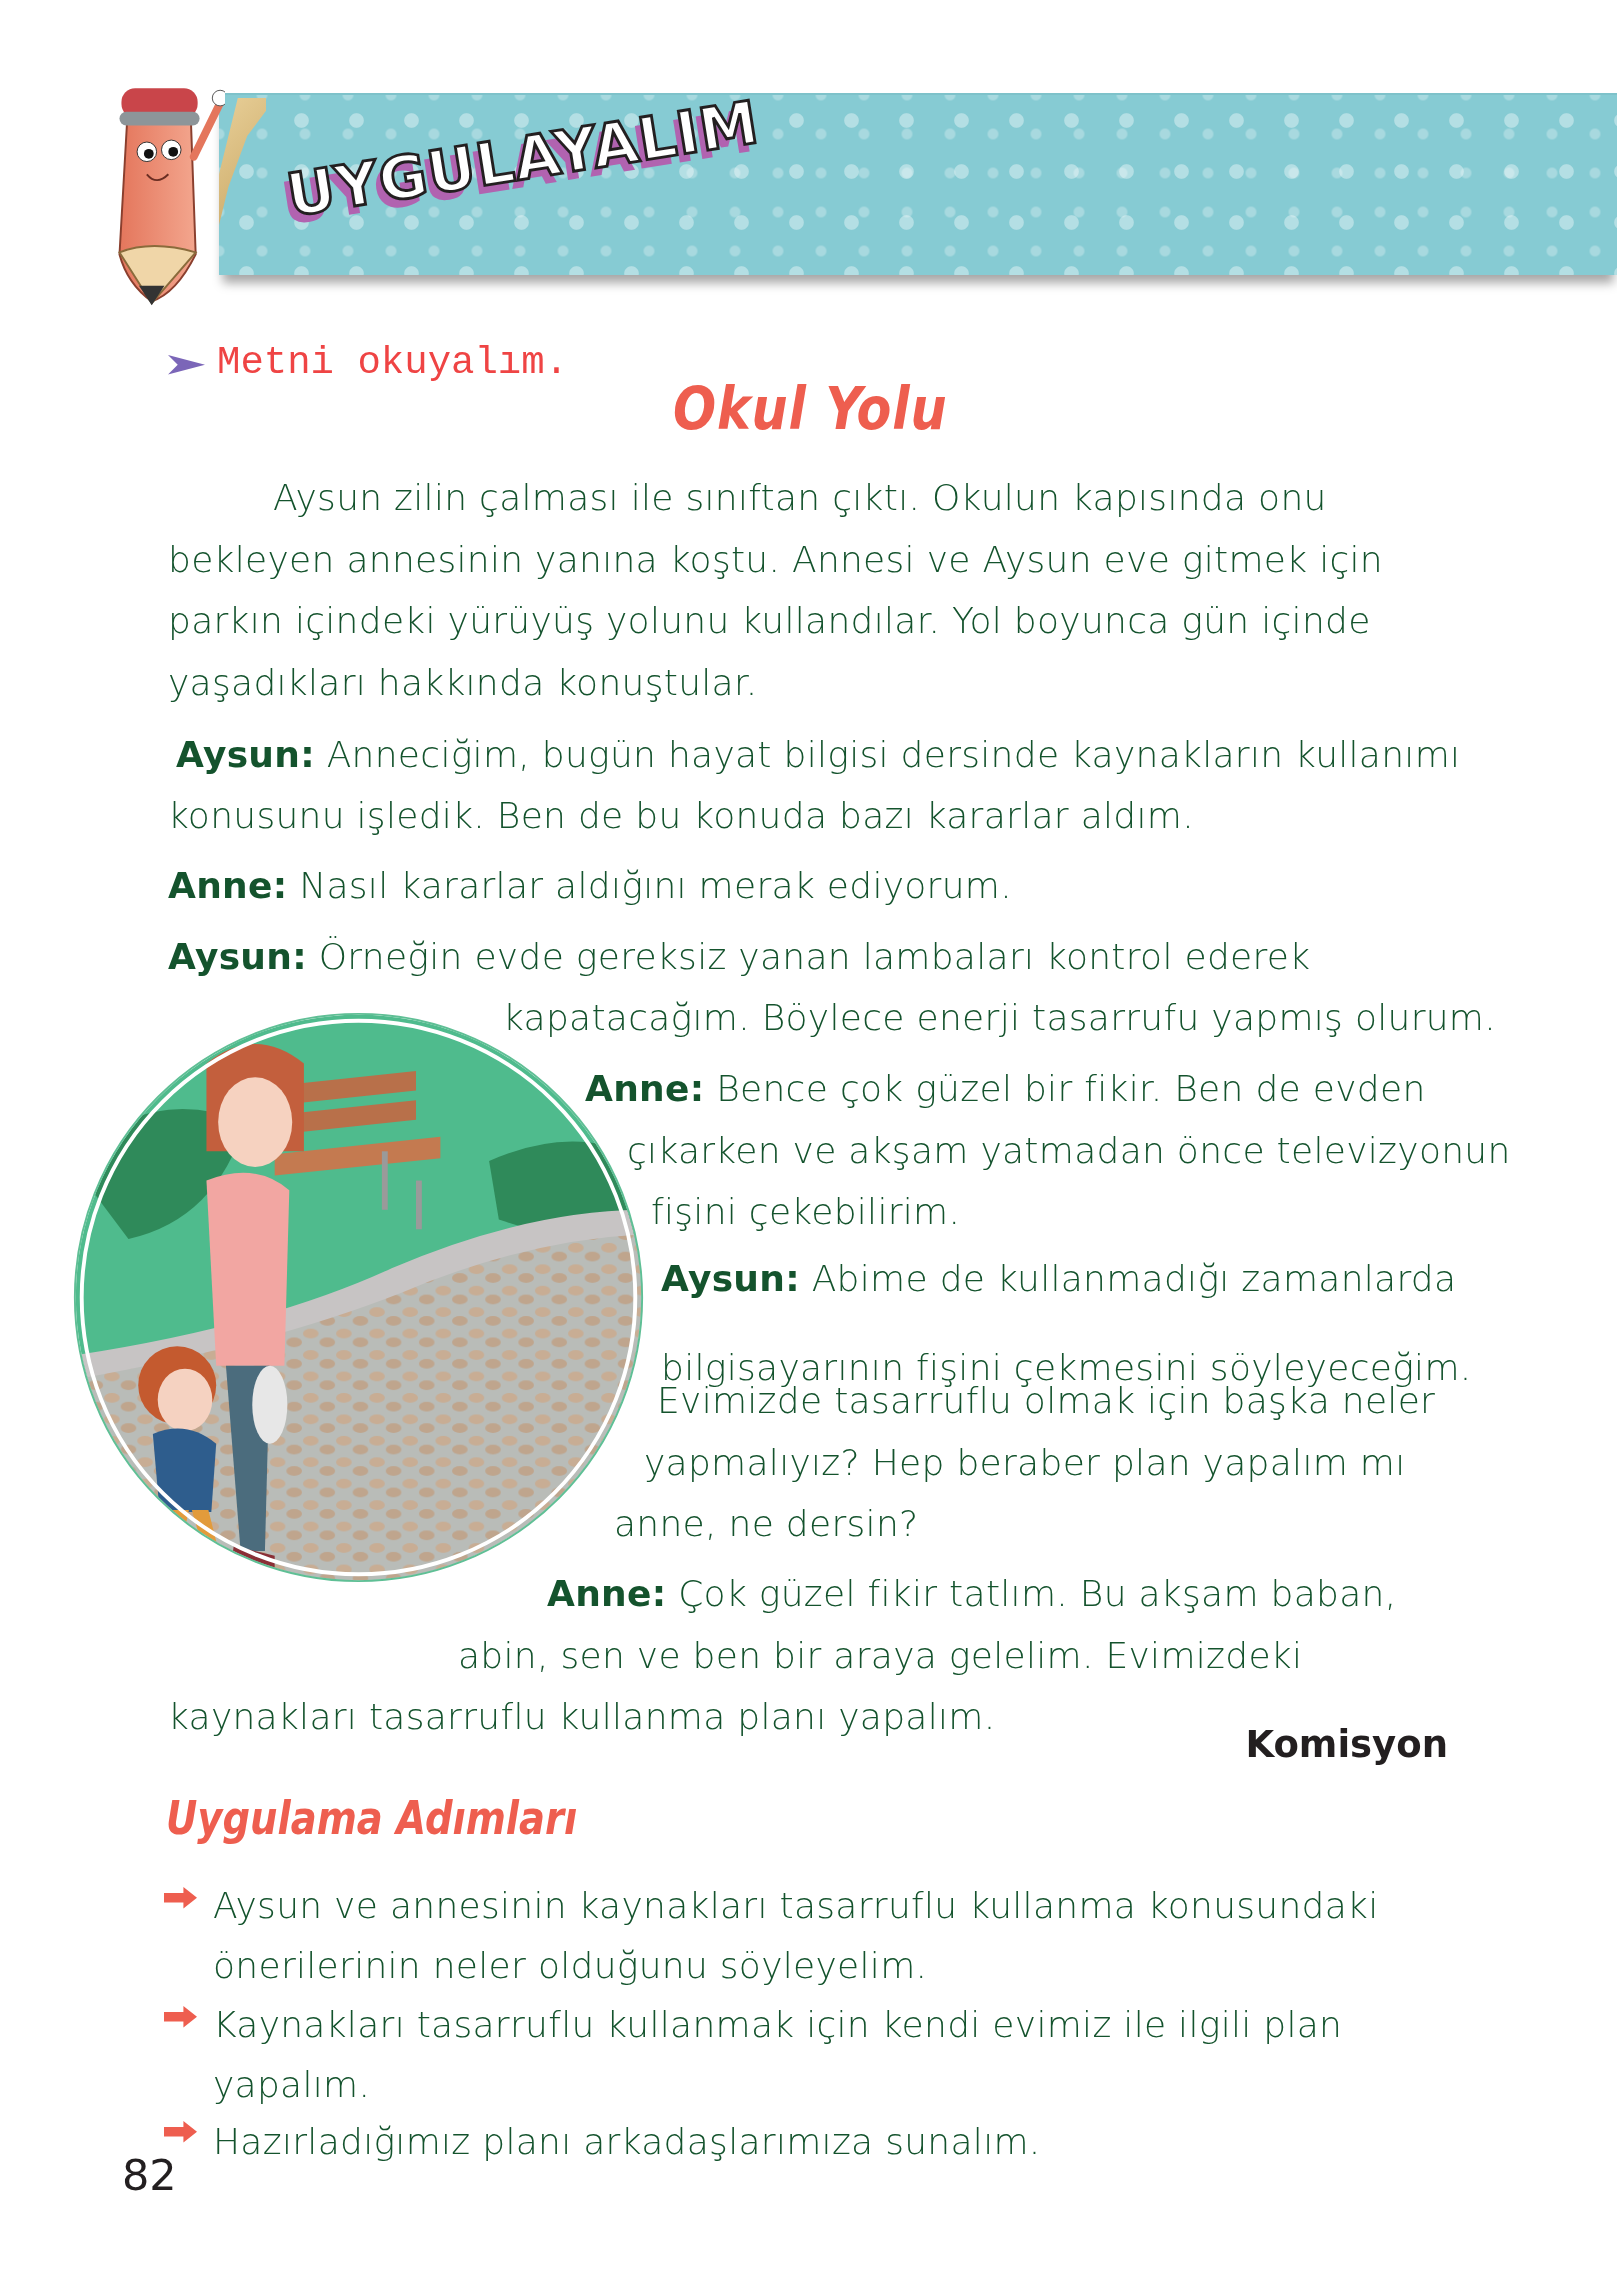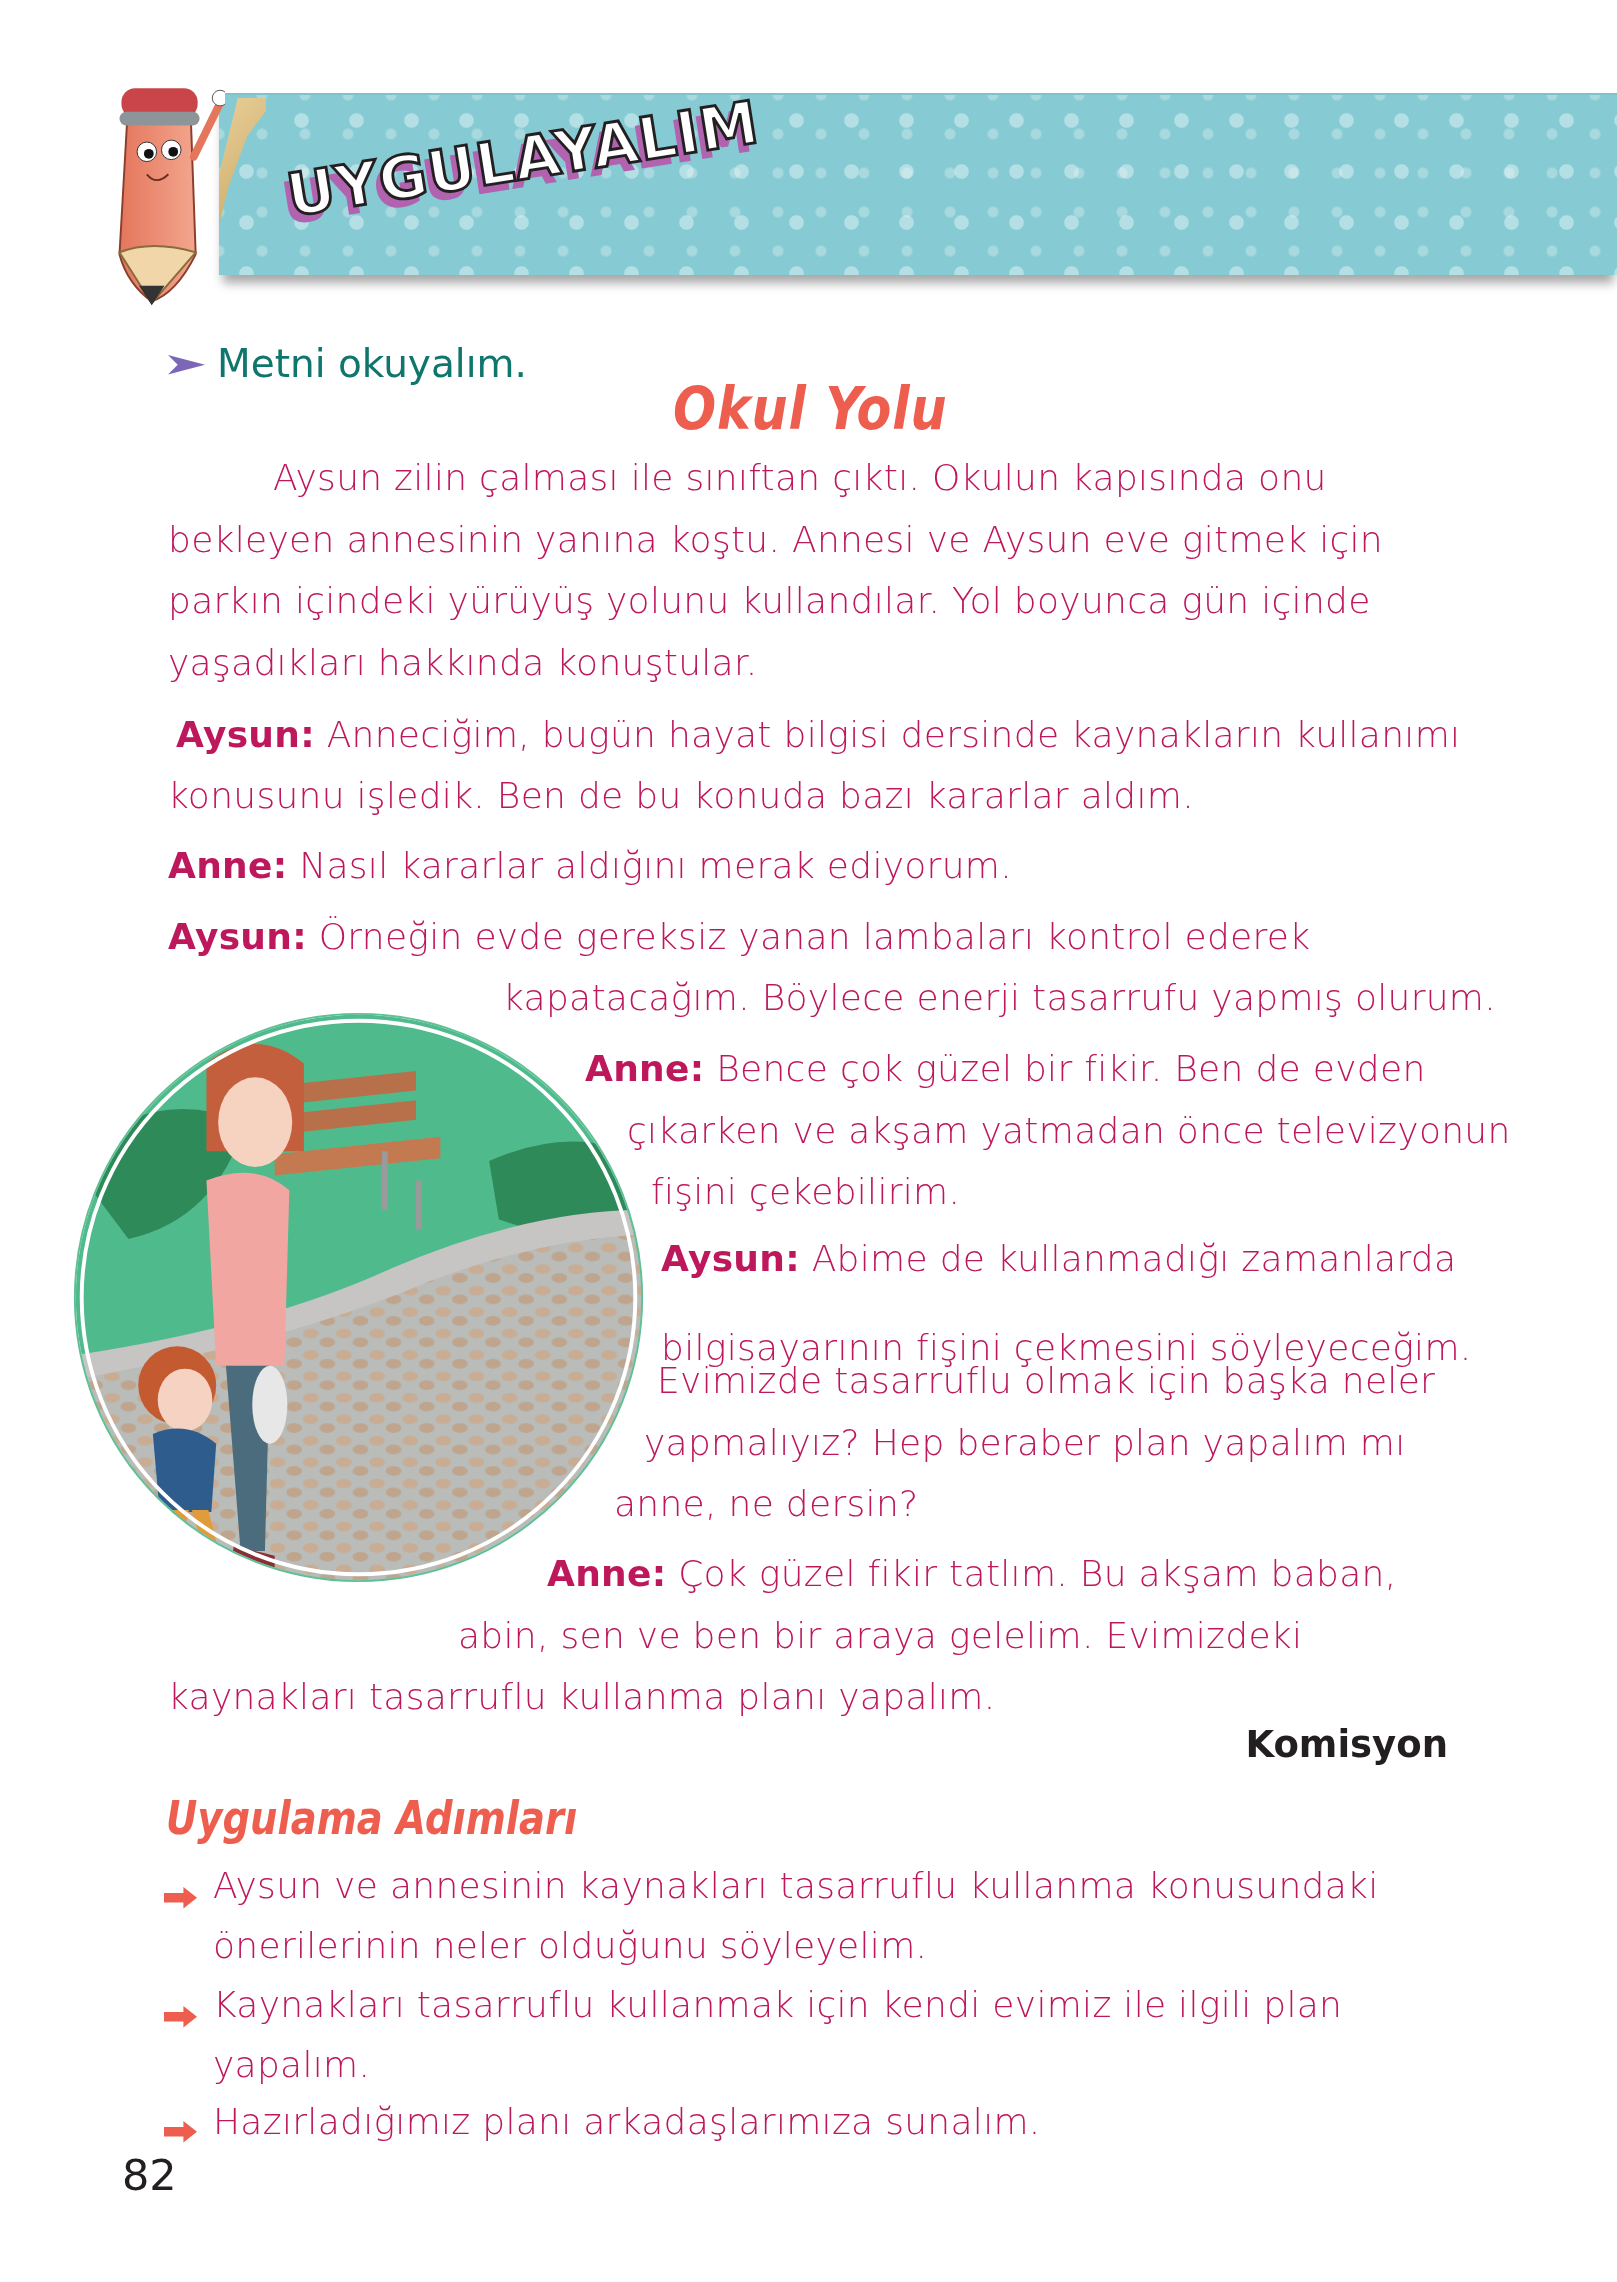--- a/index.html
+++ b/index.html
@@ -1,31 +1,31 @@
 <!DOCTYPE html>
 <html><head>
 <meta charset="utf-8">
 <style>
   html,body{margin:0;padding:0;background:#fff;}
   body{width:1618px;height:2282px;position:relative;overflow:hidden;font-family:"DejaVu Sans",sans-serif;color:#231f20;}
-  .line{position:absolute;white-space:nowrap;font-family:"DejaVu Sans",sans-serif;font-size:36px;letter-spacing:0.3px;color:#be185d;line-height:1;font-weight:300;}
+  .line{position:absolute;white-space:nowrap;font-family:"DejaVu Sans",sans-serif;font-size:36px;letter-spacing:0.3px;color:#14532d;line-height:1;font-weight:300;margin-top:20px;}
   .spk{font-weight:bold;}
   
   .banner{position:absolute;left:219px;top:93px;width:1399px;height:180px;background:#86cbd3;
     border-top:2px solid #7ec2ca;box-shadow:0 11.7px 9.8px -3.9px rgba(0,0,0,0.35);
     background-image:radial-gradient(circle, rgba(255,255,255,0.38) 6.8px, transparent 7.8px),
                      radial-gradient(circle, rgba(255,255,255,0.28) 4.9px, transparent 5.9px);
     background-size:55px 51px, 43px 39px;background-position:0 0, 21.5px 19.5px;}
   .banner-curl{position:absolute;left:219px;top:98px;width:47px;height:127px;background:linear-gradient(135deg,#e8cf98,#c9a764);
     clip-path:polygon(40% 0,100% 0,100% 10%,60% 30%,20% 70%,0 100%,0 60%);}
   .banner-title{position:absolute;left:293px;top:161px;font-family:"DejaVu Sans",sans-serif;font-weight:bold;font-size:59px;color:#fff;
     transform:rotate(-9deg);transform-origin:left bottom;letter-spacing:1px;
     -webkit-text-stroke:2.9px #231f20;text-shadow:-6.8px 7.8px 0 #b163b0;}
   .pencil{position:absolute;left:98px;top:59px;width:127px;height:254px;}
-  .section-lead{position:absolute;left:168px;top:341px;font-size:39px;font-weight:500;color:#0f766e;}
+  .section-lead{position:absolute;left:168px;top:341px;font-size:39px;font-weight:500;color:#ef4444;font-family:Liberation Mono, monospace;}
   .arrow-lead{position:absolute;left:168px;top:353px;width:37px;height:23.4px;}
   .title{position:absolute;left:673px;top:374px;font-family:"DejaVu Sans",sans-serif;font-weight:bold;font-size:59px;color:#ee5e4f;font-style:italic;letter-spacing:1px;transform:scaleX(0.86);transform-origin:left top;}
   .subtitle{position:absolute;left:166px;top:1790px;font-family:"DejaVu Sans",sans-serif;font-weight:bold;font-style:italic;font-size:47px;color:#ee5e4f;transform:scaleX(0.82);transform-origin:left top;}
   .illus{position:absolute;left:70px;top:1005px;width:577px;height:585px;}
   .bullet-icon{position:absolute;width:33px;height:21.5px;}
   .pagenum{position:absolute;left:98px;top:2150px;font-size:43px;color:#231f20;margin-left:24px;}
   .author{position:absolute;top:1723px;right:170px;font-size:37px;font-weight:bold;color:#231f20;}
 </style>
 </head>
 <body>

